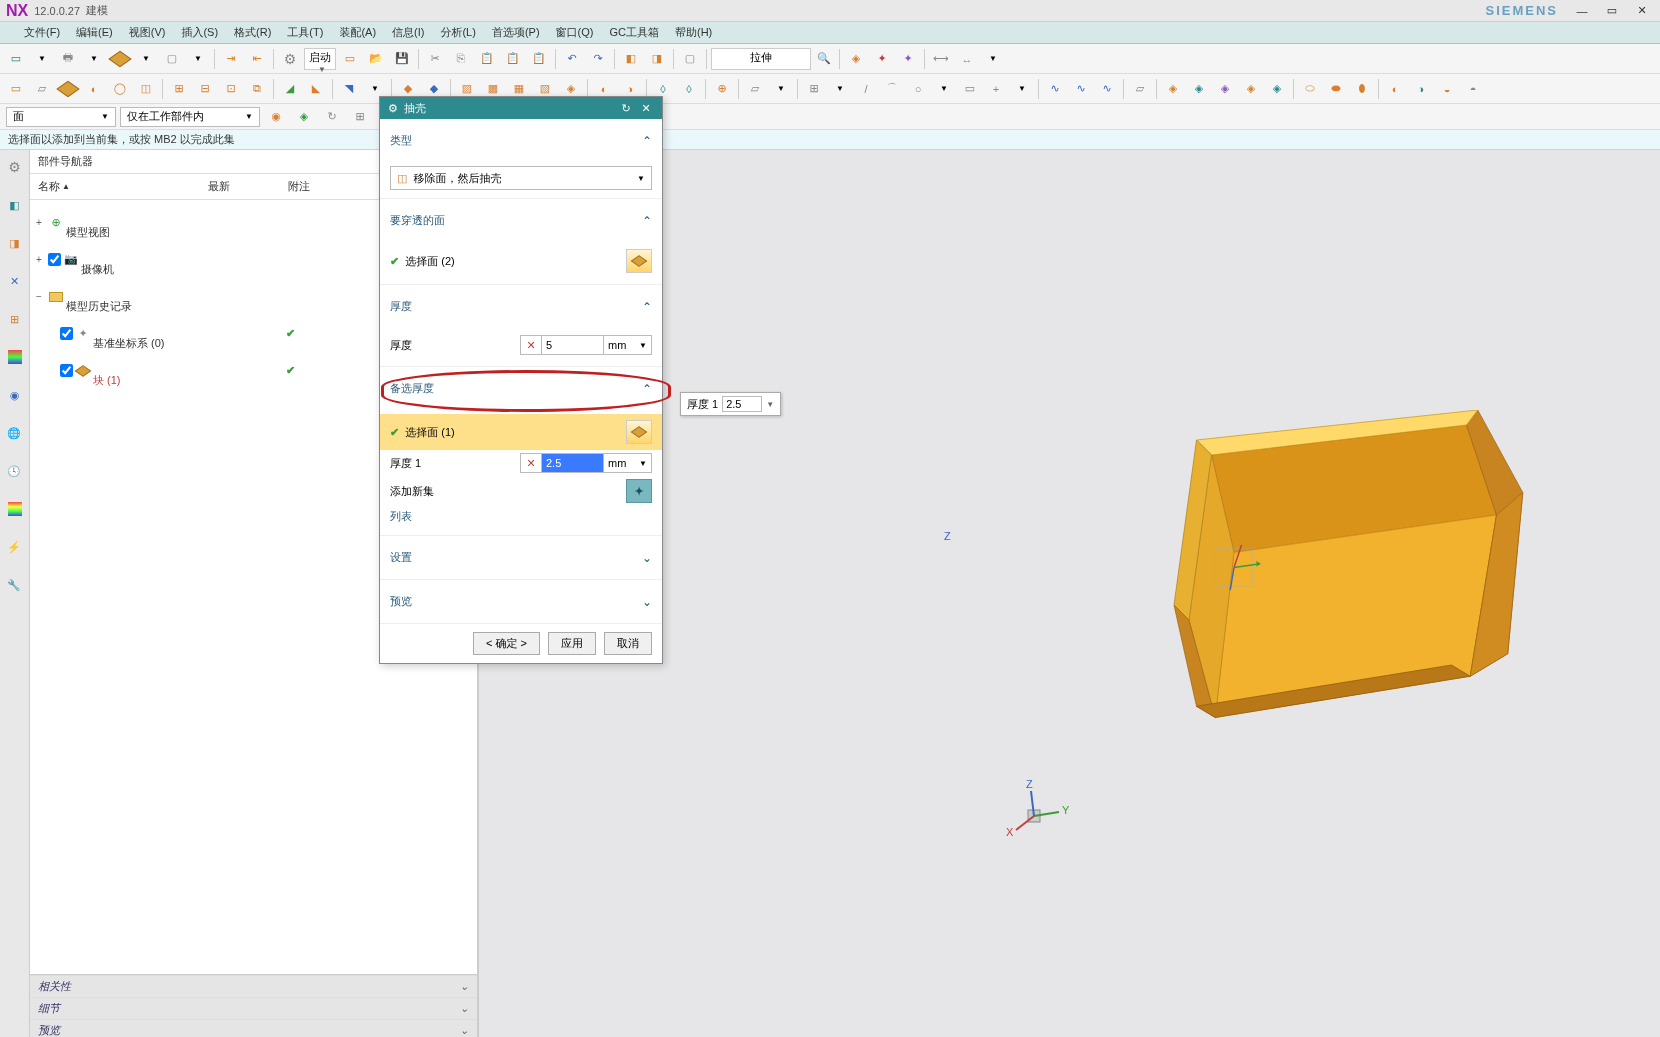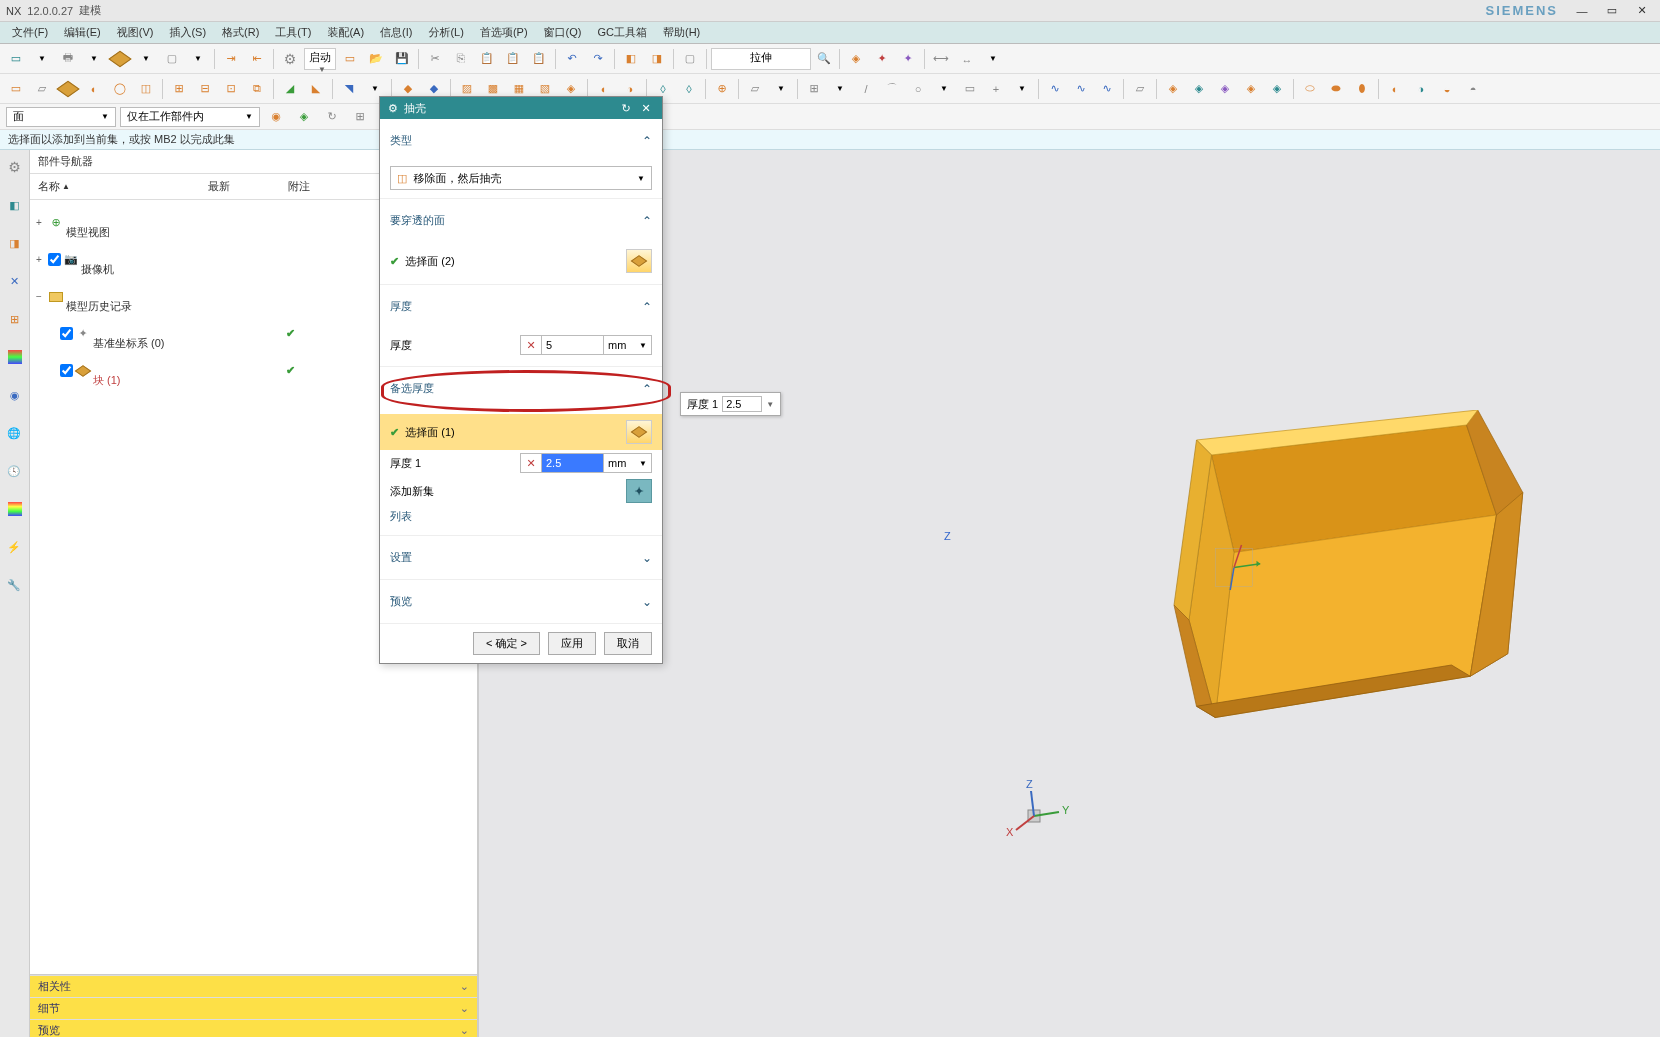--- a/index.html
+++ b/index.html
@@ -1,29 +1,29 @@
 <!DOCTYPE html>
 <html><head>
 <meta charset="utf-8">
 <style>
 * { box-sizing: border-box; margin: 0; padding: 0; font-family: "Microsoft YaHei", Arial, sans-serif; font-size: 11px; }
 body { background: #f0f0f0; width: 1660px; height: 1037px; overflow: hidden; position: relative; }
 
 
 .title-bar { height: 22px; background: #e8e8e8; display: flex; align-items: center; justify-content: space-between; padding: 0 6px; border-bottom: 1px solid #ccc; }
 .title-left { display: flex; align-items: center; gap: 6px; }
-.nx-label { font-weight: normal; color: #404040; font-size: 11px; }
+.nx-label { font-weight: bold; color: #a21caf; font-size: 16px; }
 .title-text { color: #555; }
 .title-right { display: flex; align-items: center; gap: 12px; }
 .siemens { color: #6aa0c0; font-weight: bold; letter-spacing: 2px; font-size: 13px; }
 .win-btns { display: flex; gap: 6px; }
 .win-btn { width: 24px; height: 16px; display: flex; align-items: center; justify-content: center; color: #333; cursor: pointer; }
 
 
-.menu-bar { height: 22px; background: #d6e8e8; display: flex; align-items: center; padding: 0 4px; border-bottom: 1px solid #bbb; }
+.menu-bar { height: 22px; background: #d6e8e8; display: flex; align-items: center; padding: 0 16px; border-bottom: 1px solid #bbb; }
 .menu-item { padding: 2px 8px; cursor: pointer; color: #333; }
 
 
 .toolbar { background: #f5f5f5; border-bottom: 1px solid #ddd; display: flex; align-items: center; padding: 2px 4px; gap: 2px; flex-wrap: nowrap; min-height: 30px; }
 .tb-btn { width: 24px; height: 24px; display: flex; align-items: center; justify-content: center; border: 1px solid transparent; cursor: pointer; }
 .tb-sep { width: 1px; height: 20px; background: #ccc; margin: 0 2px; }
 .tb-drop { display: flex; align-items: center; border: 1px solid #ccc; background: #fff; padding: 1px 4px; height: 22px; flex-direction: column; }
 .tb-drop.wide { min-width: 100px; }
 .tb-drop .arrow { margin-left: 4px; font-size: 8px; color: #666; }
 .tb-search { width: 22px; height: 22px; display: flex; align-items: center; justify-content: center; }
@@ -50,21 +50,21 @@
 .nav-tree { padding: 4px 6px; overflow-y: auto; flex: 1; }
 .tree-row { display: flex; align-items: center; padding: 1px 0; }
 .tree-indent { display: inline-block; }
 .tree-toggle { width: 12px; color: #666; font-size: 10px; cursor: pointer; }
 .tree-icon { width: 16px; height: 14px; display: inline-flex; align-items: center; justify-content: center; margin-right: 2px; }
 .tree-label { color: #333; margin-top: 20px; }
 .tree-label.red { color: #c04040; }
 .tree-check { margin-right: 2px; }
 .tree-latest { position: absolute; left: 250px; color: #3a9c3a; font-weight: bold; }
 .nav-bottom { border-top: 1px solid #ccc; }
-.nav-collapser { border-top: 1px solid #ddd; padding: 3px 8px; display: flex; justify-content: space-between; align-items: center; cursor: pointer; color: #336; background: #fde047; }
+.nav-collapser { border-top: 1px solid #ddd; padding: 3px 8px; display: flex; justify-content: space-between; align-items: center; cursor: pointer; color: #336; background: #e5e5e5; font-style: italic; }
 .nav-collapser .chev { color: #668; }
 
 
 .dialog { position: absolute; left: 379px; top: 96px; width: 284px; background: #fff; border: 1px solid #888; box-shadow: 2px 2px 8px rgba(0,0,0,0.2); z-index: 100; }
 .dlg-title { background: #2d8a8f; color: #fff; padding: 4px 8px; display: flex; justify-content: space-between; align-items: center; height: 22px; }
 .dlg-title-left { display: flex; align-items: center; gap: 6px; }
 .dlg-title-right { display: flex; gap: 4px; }
 .dlg-tbtn { width: 16px; height: 16px; display: flex; align-items: center; justify-content: center; cursor: pointer; color: #fff; }
 .dlg-body { padding: 0; }
 .dlg-section { border-bottom: 1px solid #eee; }

